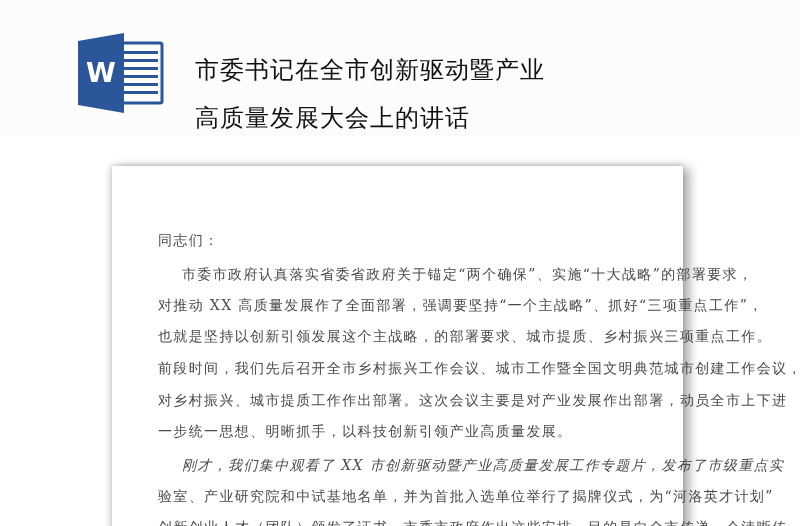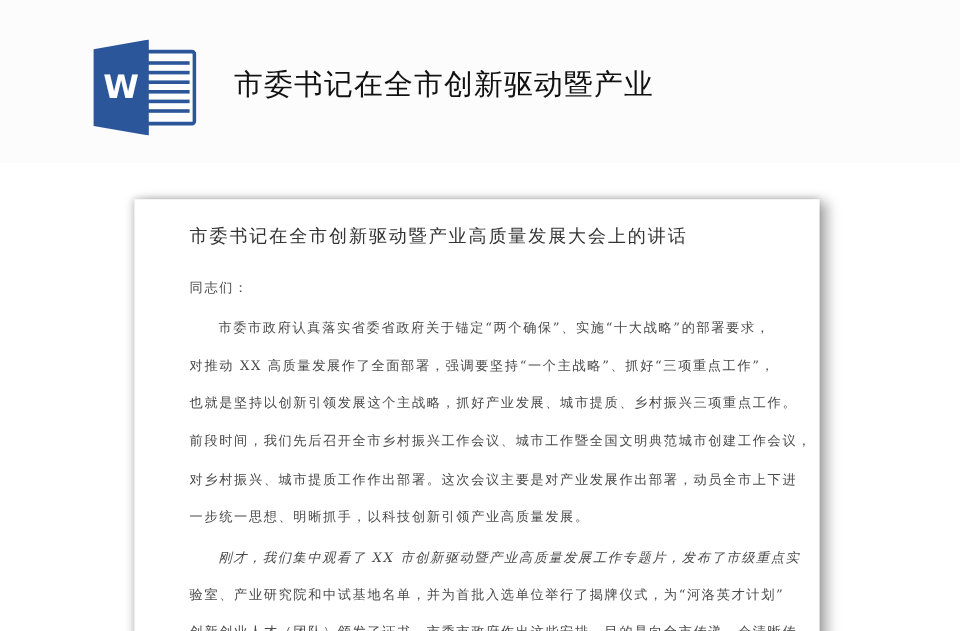--- a/index.html
+++ b/index.html
@@ -55,21 +55,21 @@
       font-family: "DejaVu Serif", "Liberation Serif", serif;
       font-size: 15px;
       color: #333333;
       letter-spacing: 1.6px;
       white-space: nowrap;
     }
     .doc-line {
       position: absolute;
       left: 46px;
       font-family: "DejaVu Serif", "Liberation Serif", serif;
-      font-size: 11px;
+      font-size: 14px;
       color: #4a4a4a;
       letter-spacing: 1.35px;
       white-space: nowrap;
     }
     .indent { left: 70px; }
   </style>
 </head>
 <body>
 
 <div class="canvas">
@@ -83,28 +83,28 @@
     <rect x="46" y="34" width="36" height="3" fill="#2b579a"></rect>
     <rect x="46" y="42" width="36" height="3" fill="#2b579a"></rect>
     <rect x="46" y="50" width="36" height="3" fill="#2b579a"></rect>
     <rect x="46" y="58" width="36" height="3" fill="#2b579a"></rect>
     <polygon points="2,8 48,0 48,80 2,72" fill="#2b579a"></polygon>
     <text x="25" y="49" text-anchor="middle" font-family="DejaVu Sans, sans-serif" font-weight="bold" font-size="27" fill="#ffffff">W</text>
   </svg>
 
   <h1 class="header-title">
     <span>市委书记在全市创新驱动暨产业</span>
+    <span>高质量发展大会上的讲话</span>
   </h1>
 
   <div class="page">
-    <div class="doc-title">市委书记在全市创新驱动暨产业高质量发展大会上的讲话</div>
     <div class="doc-line" style="top:66px;">同志们：</div>
     <div class="doc-line indent" style="top:100px;">市委市政府认真落实省委省政府关于锚定“两个确保”、实施“十大战略”的部署要求，</div>
     <div class="doc-line" style="top:131px;">对推动 XX 高质量发展作了全面部署，强调要坚持“一个主战略”、抓好“三项重点工作”，</div>
-    <div class="doc-line" style="top:162px;">也就是坚持以创新引领发展这个主战略，抓好产业发展、城市提质、乡村振兴三项重点工作。</div>
+    <div class="doc-line" style="top:162px;">也就是坚持以创新引领发展这个主战略，的部署要求、城市提质、乡村振兴三项重点工作。</div>
     <div class="doc-line" style="top:194px;">前段时间，我们先后召开全市乡村振兴工作会议、城市工作暨全国文明典范城市创建工作会议，</div>
     <div class="doc-line" style="top:226px;text-align:right;">对乡村振兴、城市提质工作作出部署。这次会议主要是对产业发展作出部署，动员全市上下进</div>
     <div class="doc-line" style="top:257px;">一步统一思想、明晰抓手，以科技创新引领产业高质量发展。</div>
     <div class="doc-line indent" style="top:291px;font-style:italic;">刚才，我们集中观看了 XX 市创新驱动暨产业高质量发展工作专题片，发布了市级重点实</div>
     <div class="doc-line" style="top:322px;">验室、产业研究院和中试基地名单，并为首批入选单位举行了揭牌仪式，为“河洛英才计划”</div>
     <div class="doc-line" style="top:353px;">创新创业人才（团队）颁发了证书，市委市政府作出这些安排，目的是向全市传递，会清晰传</div>
   </div>
 </div>
 
 </body></html>

